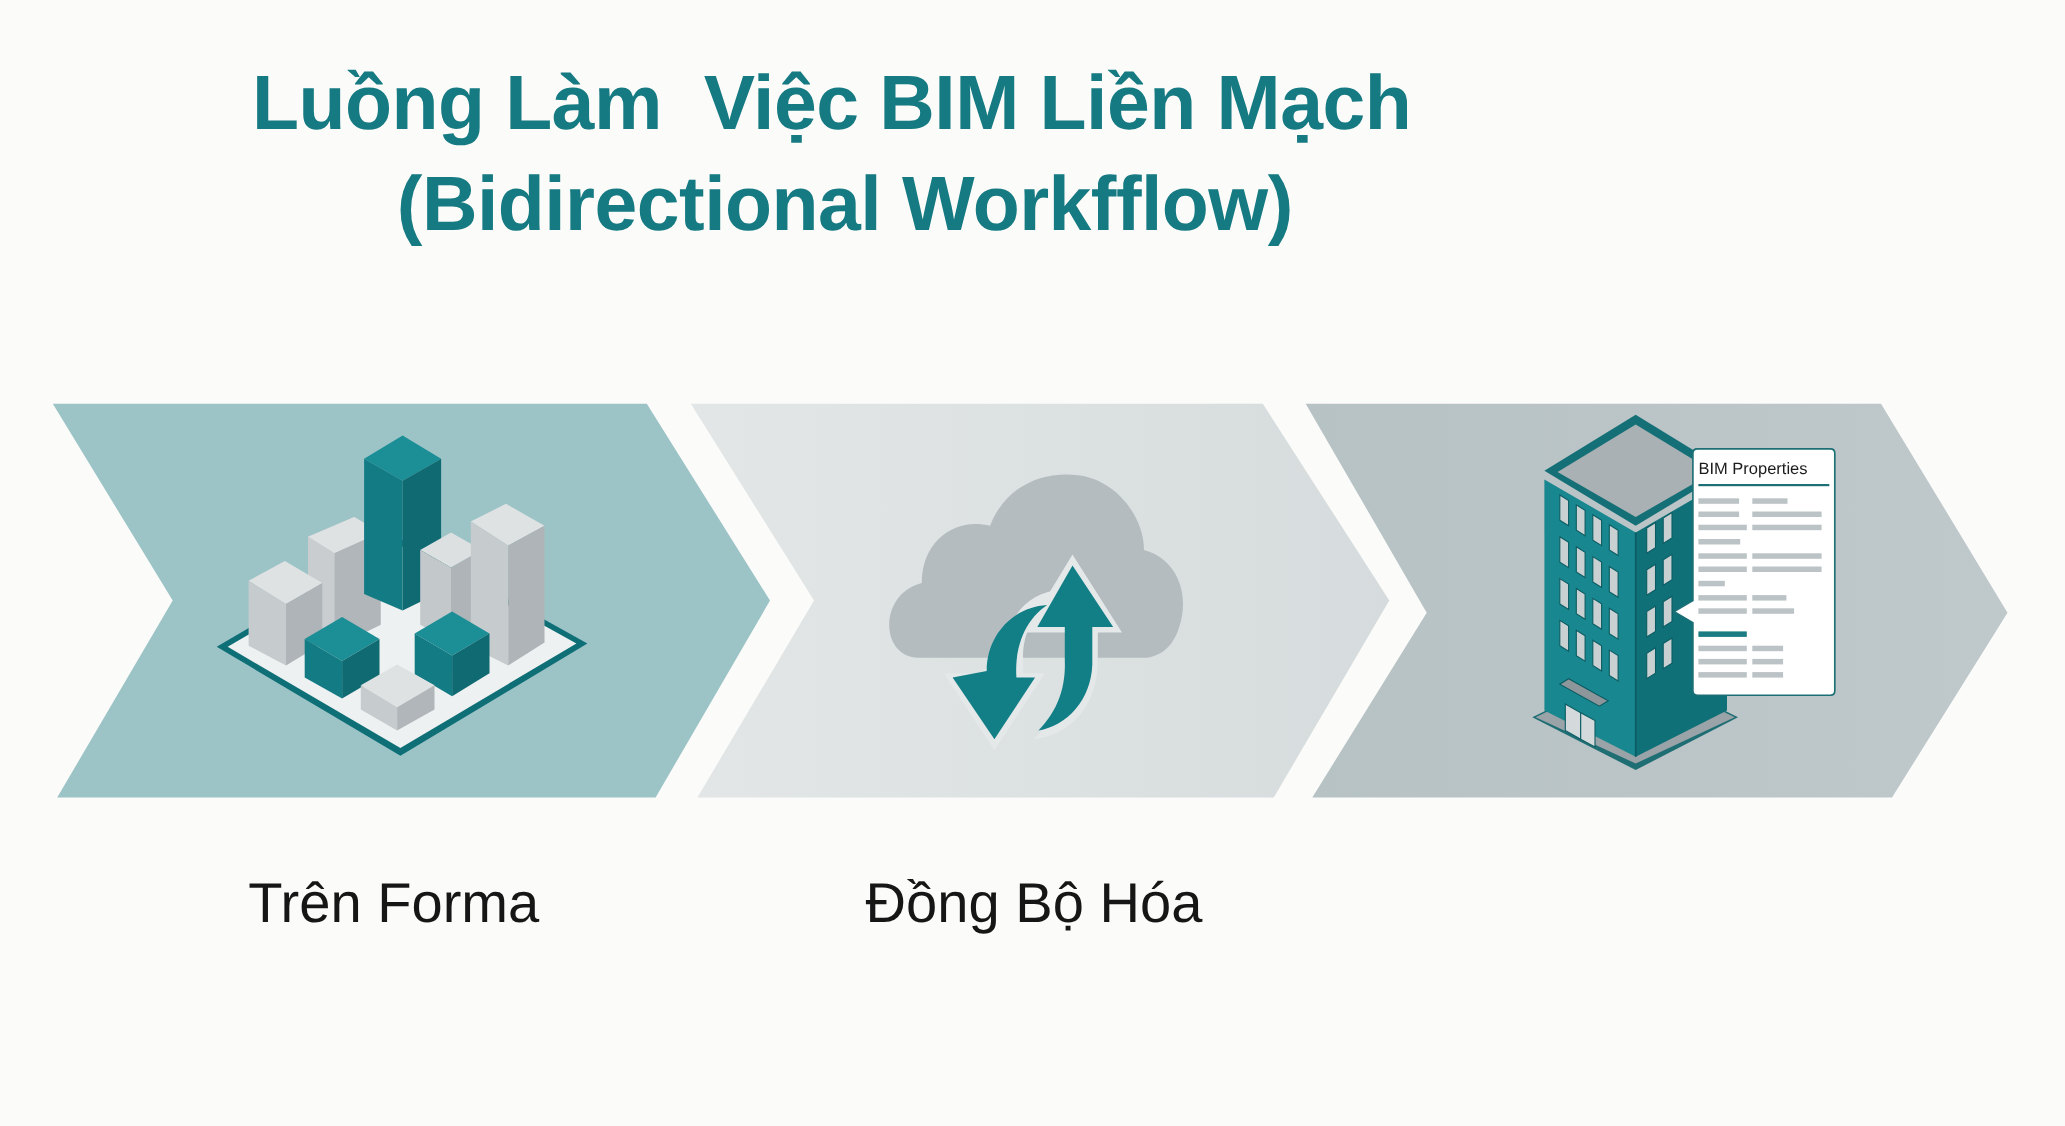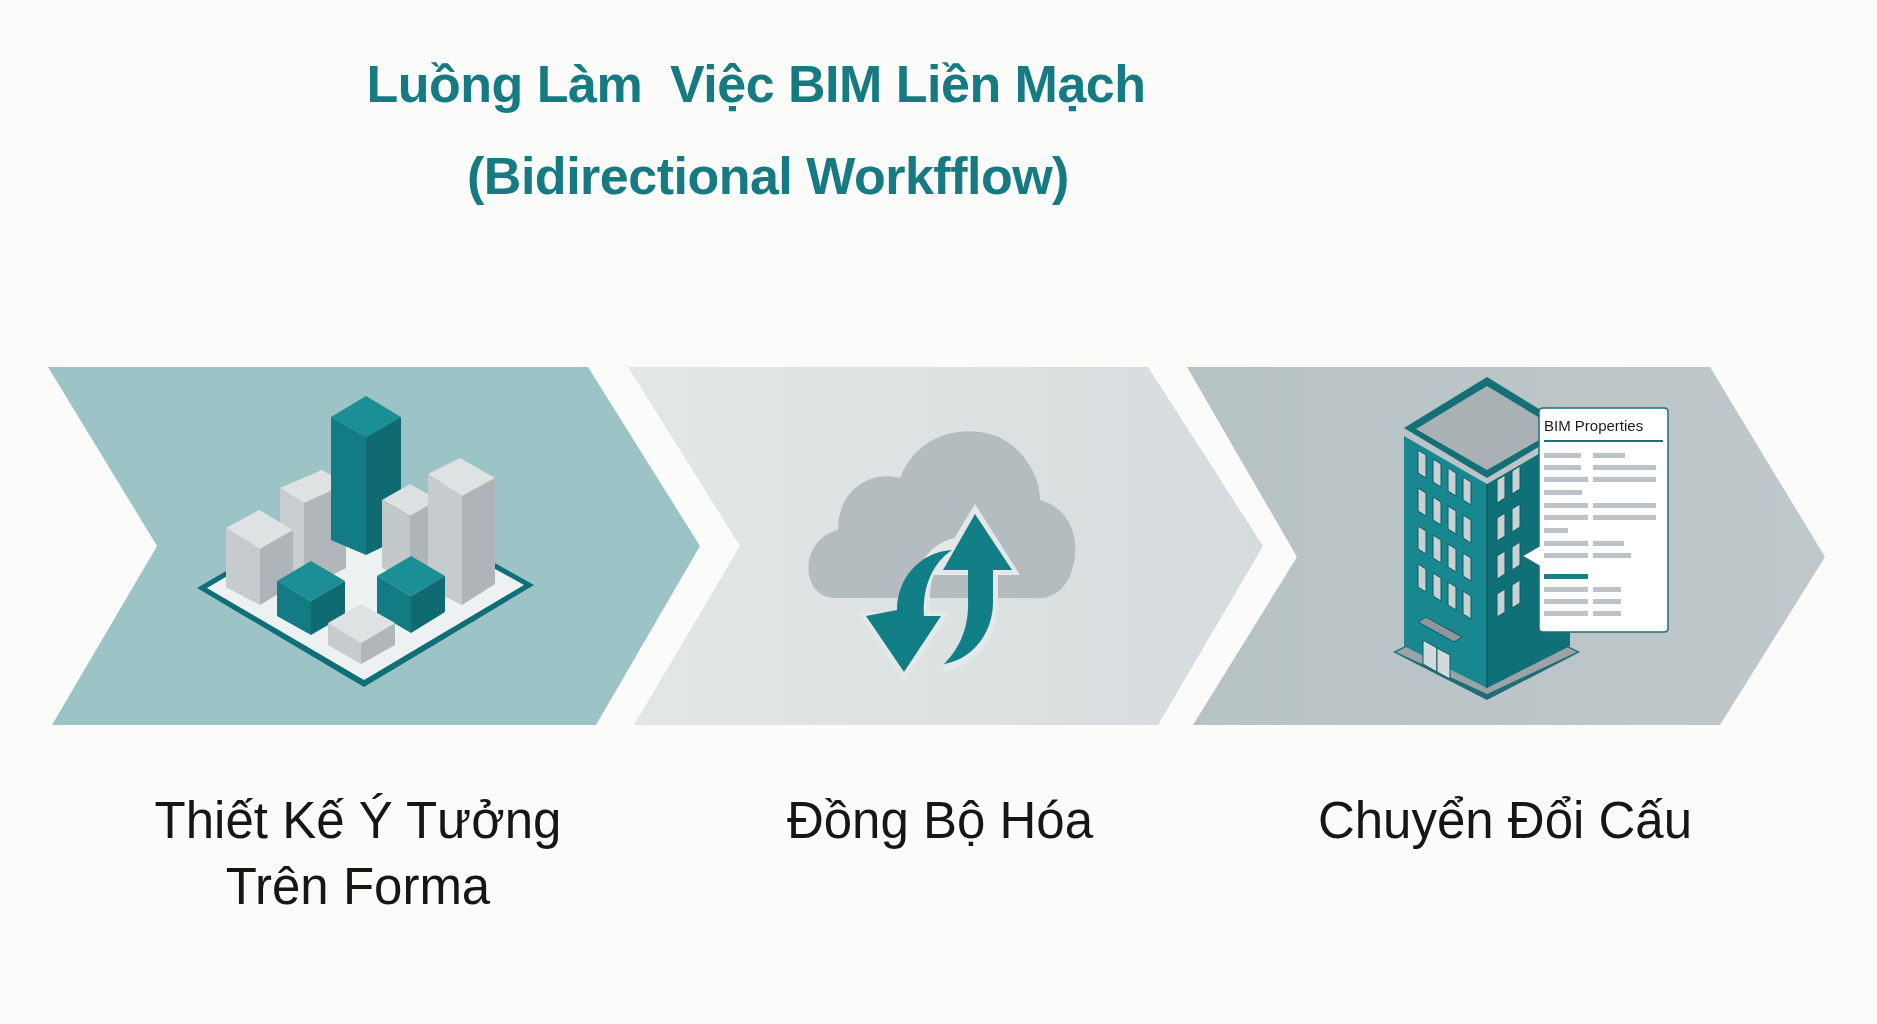--- a/index.html
+++ b/index.html
@@ -14,21 +14,21 @@
       overflow: hidden;
       font-family: "Liberation Sans", "DejaVu Sans", sans-serif;
     }
     .title {
       position: absolute;
       left: 0;
       width: 1512px;
       text-align: center;
       color: #157a82;
       font-weight: bold;
-      font-size: 52px;
+      font-size: 70px;
       line-height: 1;
       letter-spacing: -0.5px;
       white-space: pre;
     }
     .title.l1 { top: 58px; }
     .title.l2 { top: 150px; left: 12px; }
     .stage {
       position: absolute;
       left: 0;
       top: 0;
@@ -203,21 +203,19 @@
           <rect x="1593" y="599" width="28" height="5"></rect>
         <rect x="1544" y="611" width="44" height="5"></rect>
           <rect x="1593" y="611" width="28" height="5"></rect>
       </g>
       <rect x="1544" y="574" width="44" height="5" fill="#1c7c84"></rect>
     </g>
   </g>
 </svg>
 
 <div class="caption" style="left:358px; top:788px;">
-  <span>Thiết Kế Ý Tưởng</span>
   <span>Trên Forma</span>
 </div>
 <div class="caption" style="left:940px; top:788px;">
   <span>Đồng Bộ Hóa</span>
 </div>
 <div class="caption" style="left:1505px; top:788px;">
-  <span>Chuyển Đổi Cấu</span>
 </div>
 
 </body></html>

